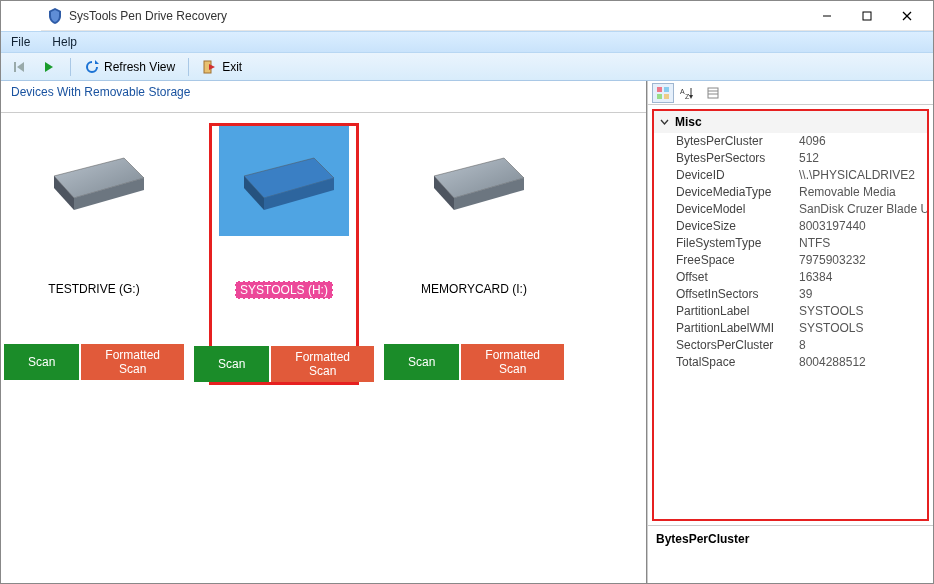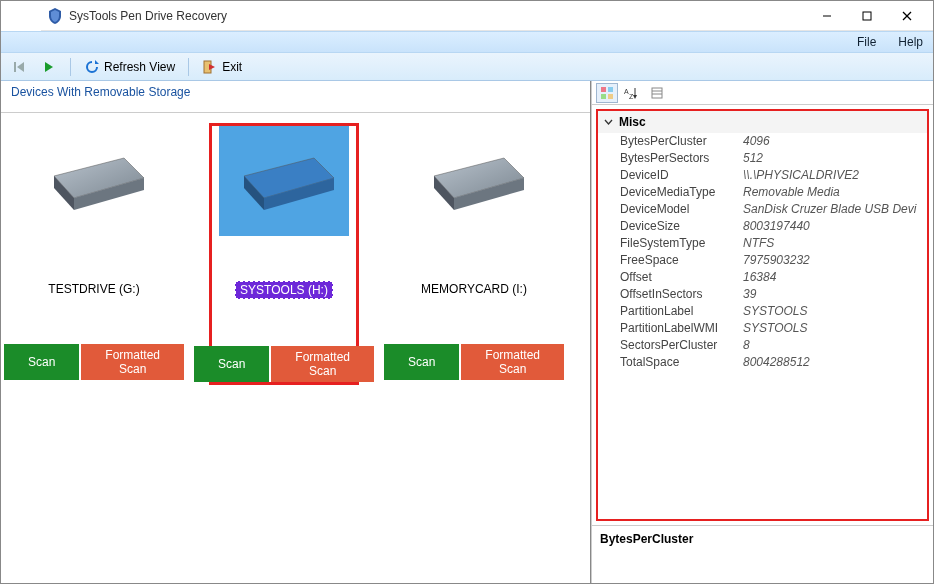--- a/index.html
+++ b/index.html
@@ -40,21 +40,20 @@
     
     .menubar {
       height: 22px;
       background: linear-gradient(#dbeeff,#c9e3fb);
       display: flex;
       align-items: center;
       padding: 0 6px;
       border-top: 1px solid #b8d7f3;
       border-bottom: 1px solid #b8d7f3;
       gap: 14px;
-      justify-content: flex-end;
     }
     .menubar .menu-item { color: #123; font-size: 12px; padding: 2px 4px; }
     
     .toolbar {
       height: 28px;
       background: linear-gradient(#eaf4fd,#d8ecfb);
       border-bottom: 1px solid #a9c8e6;
       display: flex;
       align-items: center;
       padding: 12px 6px;
@@ -96,35 +95,35 @@
       display:flex; align-items:center; justify-content:center;
       margin-bottom:4px;
     }
     .device-card.selected .device-thumb { background:#4fa4e3; }
     .device-label {
       font-size:12px;
       padding:1px 4px;
       color:#000;
       margin-bottom:6px;
     }
-    .device-card.selected .device-label { background:#6d28d9; color:#fff; border:1px dashed #fff; }
+    .device-card.selected .device-label { background:#ec4899; color:#fff; border:1px dashed #fff; }
     .btn-row { display:flex; gap:2px; }
     .btn-row button {
       font-size:12px;
       color:#fff;
       border:none;
       padding:4px 24px;
       cursor:pointer;
       font-family:inherit;
     }
     .btn-scan { background:#1b8c29; }
     .btn-fmt { background:#e15a3a; }
     
     .right-panel {
-      width:342px;
+      width:286px;
       display:flex;
       flex-direction:column;
       border-left:1px solid #ccc;
     }
     .prop-toolbar {
       height:24px;
       border-bottom:1px solid #ccc;
       display:flex;
       align-items:center;
       padding:0 4px;
@@ -166,21 +165,20 @@
       width:145px;
       padding-left:22px;
       color:#444;
       white-space:nowrap;
     }
     .prop-row .v {
       flex:1;
       color:#555;
       white-space:nowrap;
       overflow:hidden;
-      font-style:italic;
     }
     .desc-pane {
       height:58px;
       border-top:1px solid #ccc;
       padding:6px 8px;
     }
     .desc-pane .desc-title { font-weight:bold; font-size:12px; }
   </style>
 </head>
 <body>

